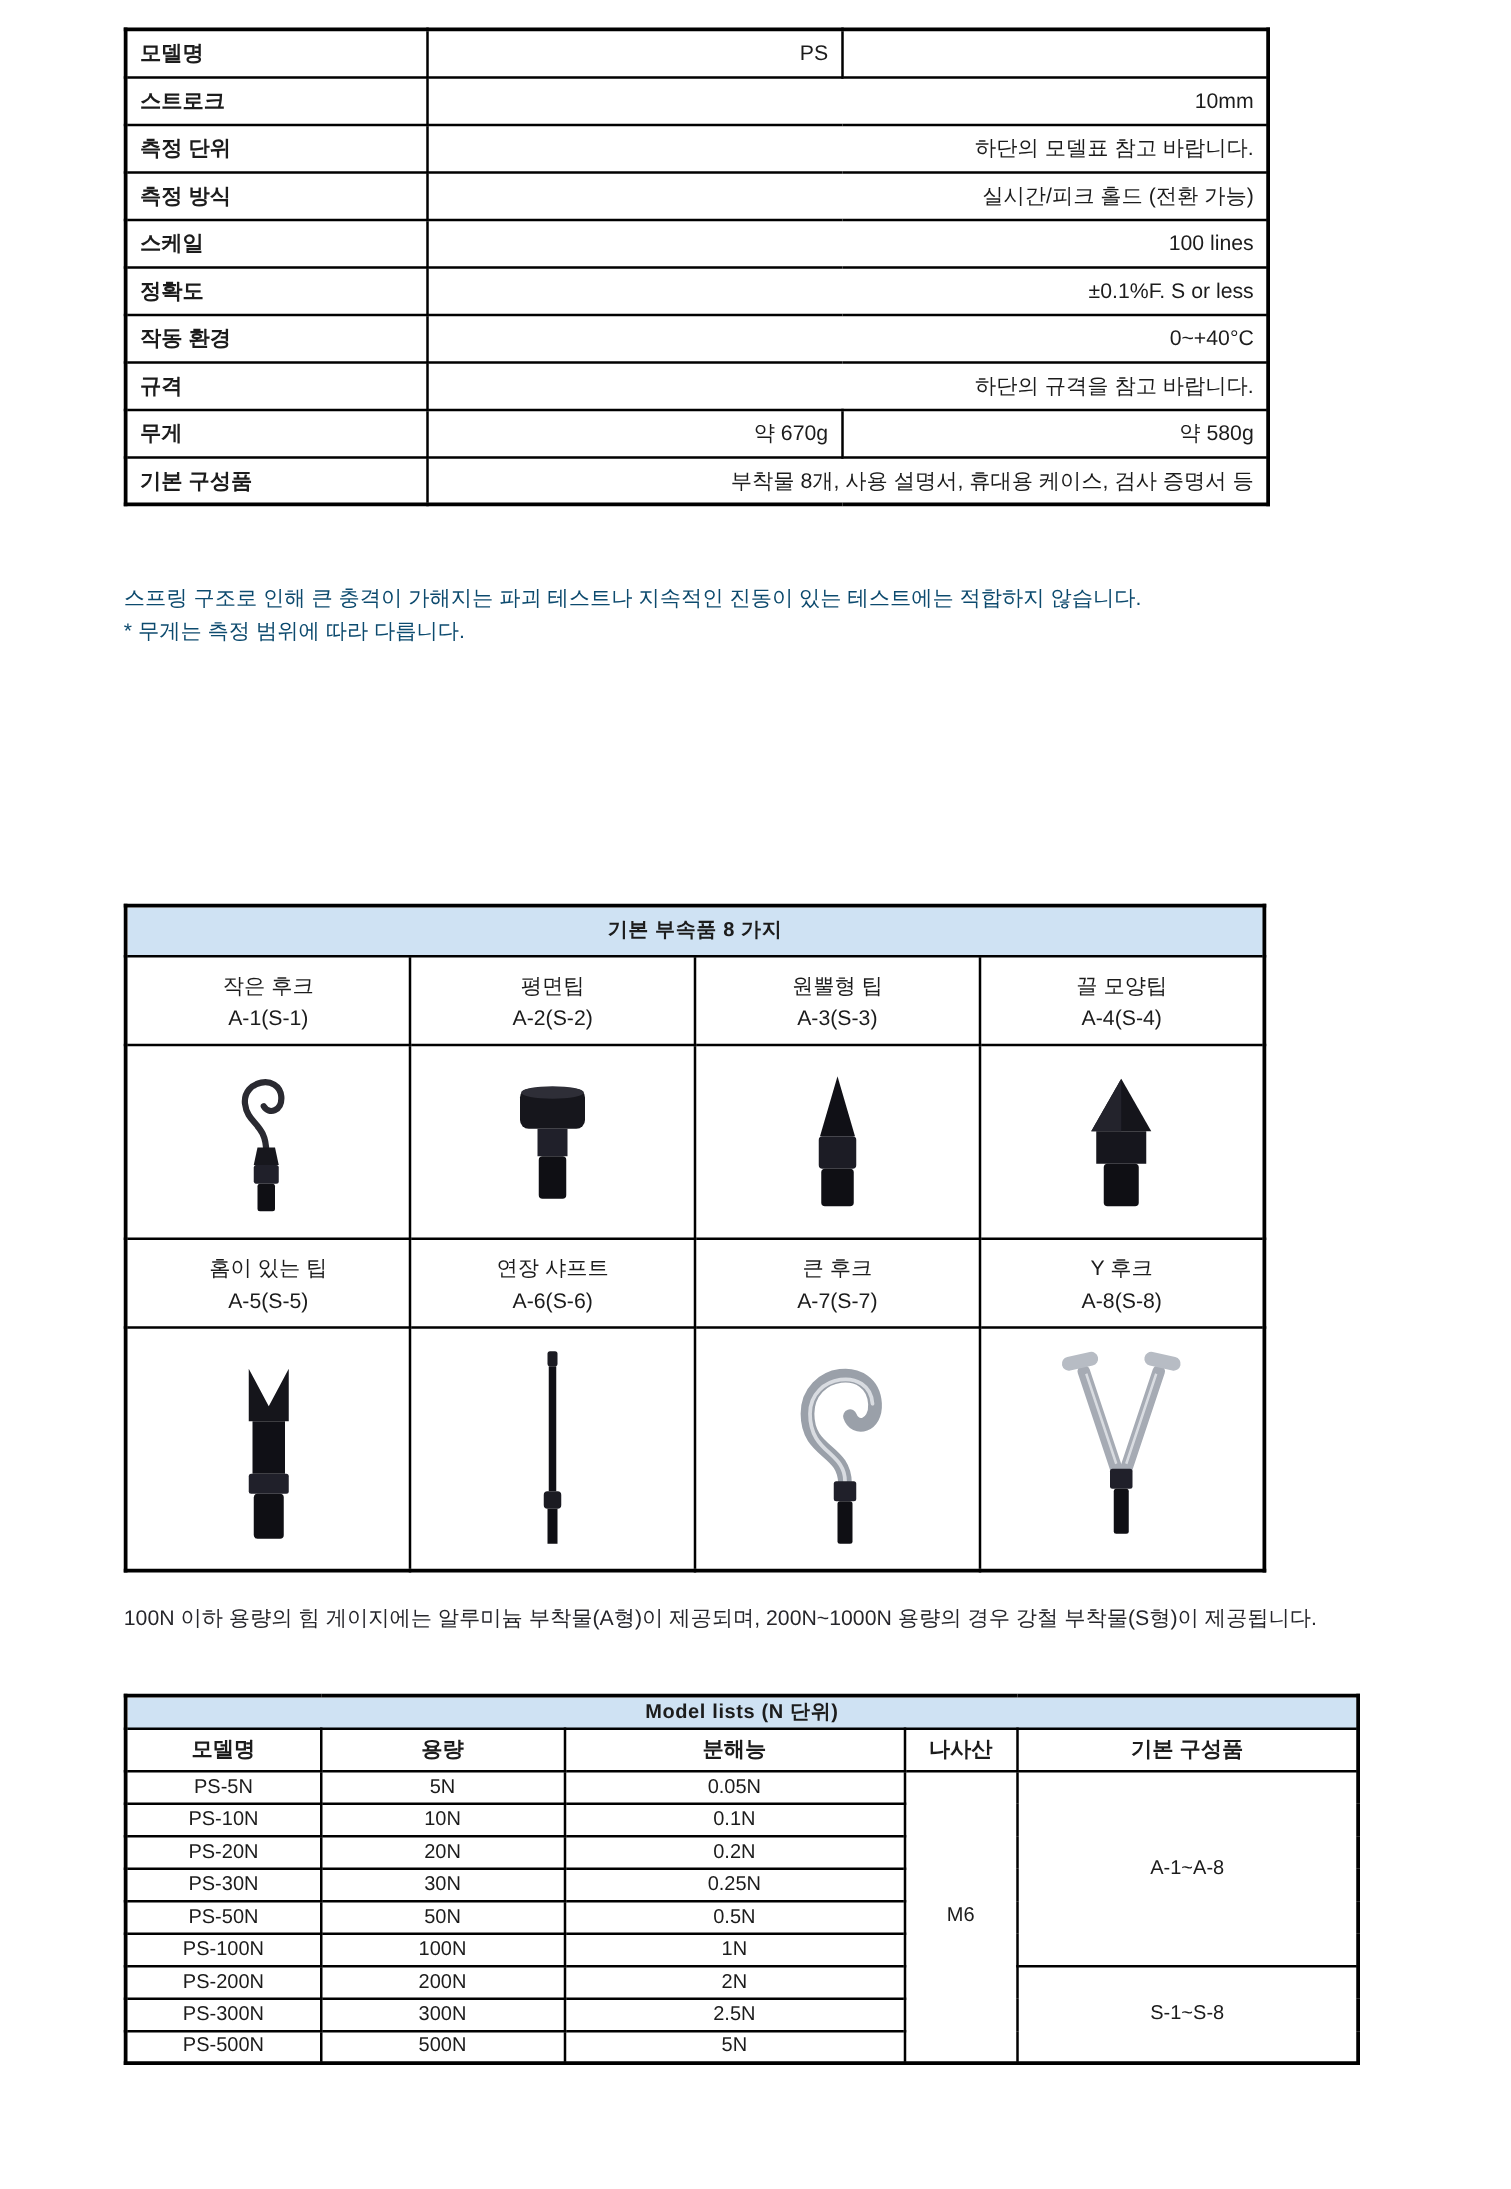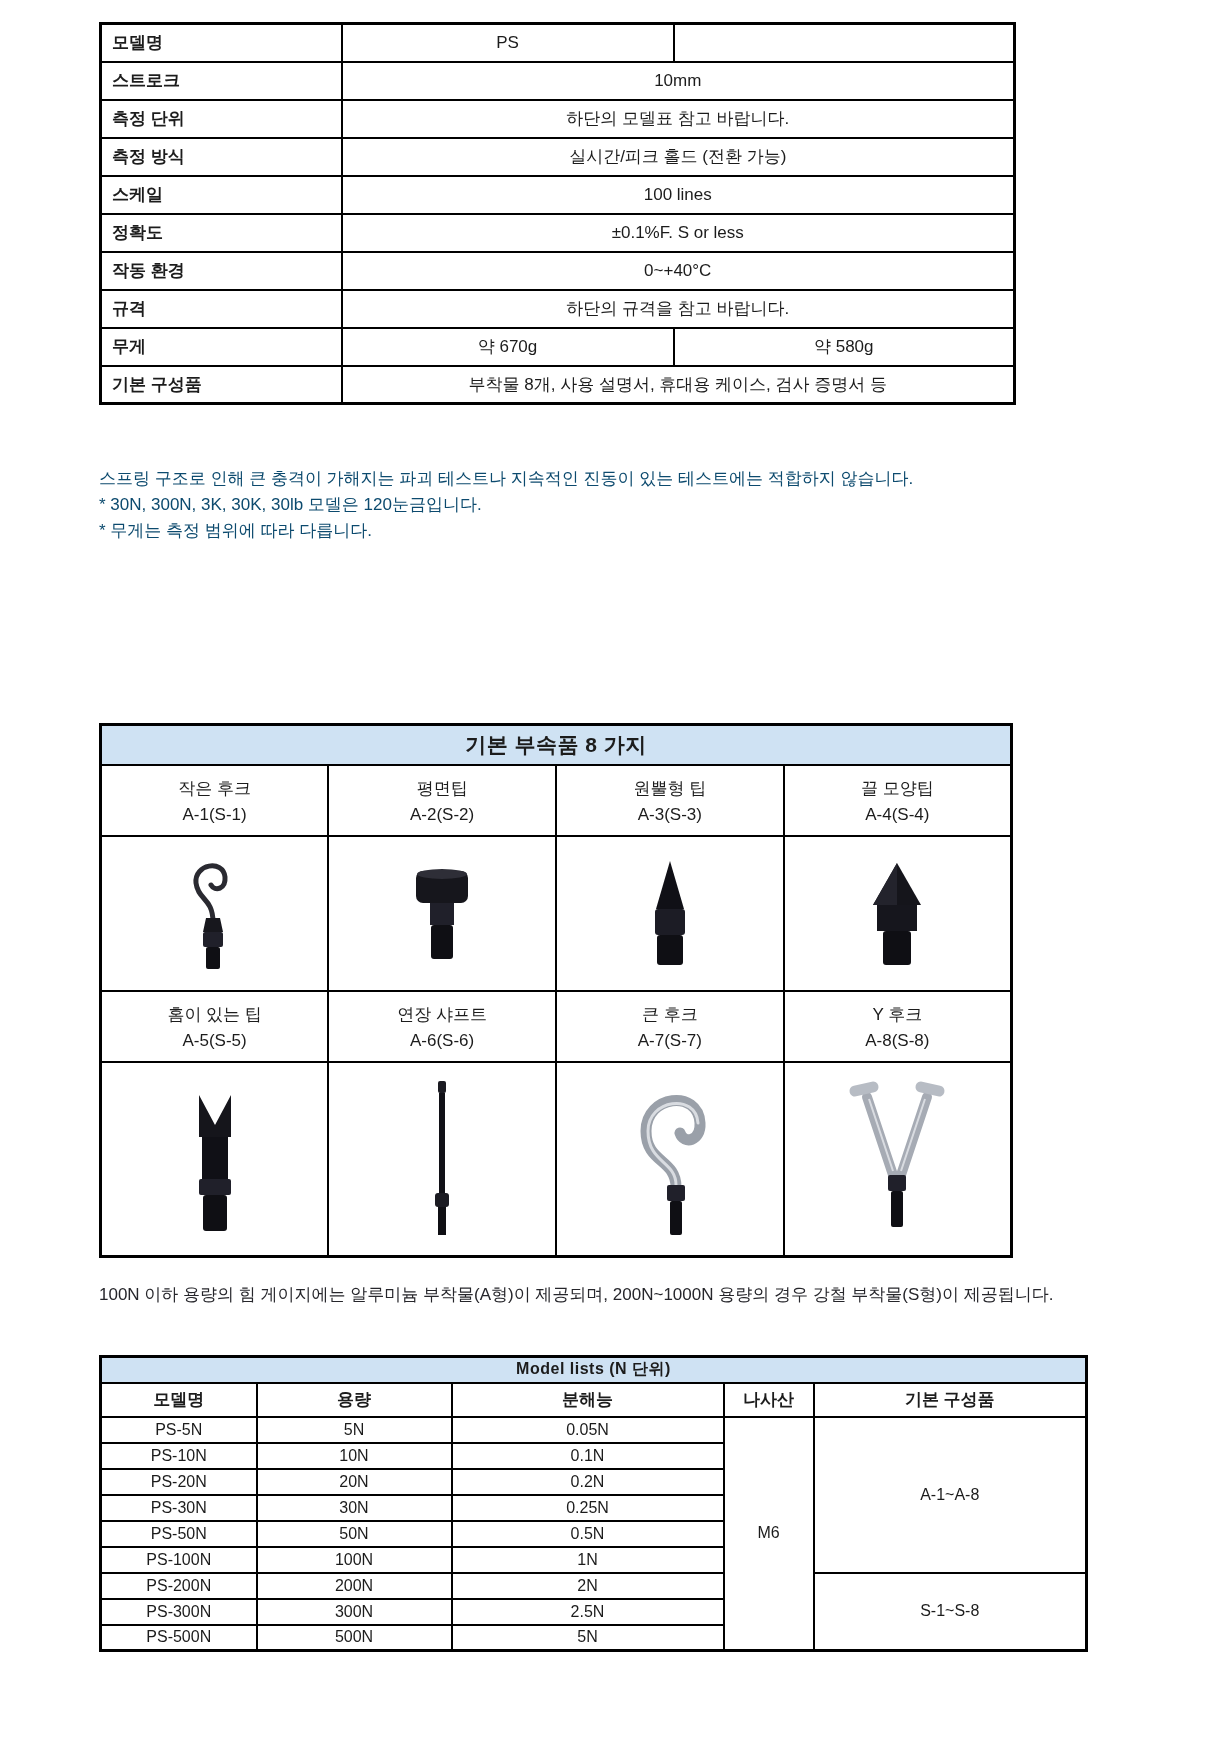--- a/index.html
+++ b/index.html
@@ -16,25 +16,25 @@
   table { border-collapse:collapse; table-layout:fixed; }
   td { border:2px solid #000; overflow:hidden; }
 
   
   .spec-table {
     position:absolute; left:99px; top:22px; width:914px;
     border:3px solid #000;
   }
   .spec-table td { height:38px; font-size:17px; padding:0 10px; }
   .title-cell {
-    background:#cfe2f3; font-weight:bold; font-size:21px;
+    background:#cfe2f3; font-weight:bold; font-size:16px;
     text-align:center; letter-spacing:0.5px;
   }
   .lbl { font-weight:bold; text-align:left; }
-  .val { text-align:center; }
+  .val { text-align:right; }
 
   
   .notes {
     position:absolute; left:99px; top:466px; width:1040px;
     font-size:17px; line-height:26px; color:#0c4a6e;
   }
 
   
   .acc-table {
     position:absolute; left:99px; top:723px; width:914px;
@@ -117,21 +117,20 @@
     </tr>
     <tr>
       <td class="lbl">기본 구성품</td>
       <td class="val" colspan="2">부착물 8개, 사용 설명서, 휴대용 케이스, 검사 증명서 등</td>
     </tr>
   </tbody>
     </table>
 
   <div class="notes">
     <div>스프링 구조로 인해 큰 충격이 가해지는 파괴 테스트나 지속적인 진동이 있는 테스트에는 적합하지 않습니다.</div>
-    <div>* 30N, 300N, 3K, 30K, 30lb 모델은 120눈금입니다.</div>
     <div>* 무게는 측정 범위에 따라 다릅니다.</div>
   </div>
 
   <table class="acc-table">
     <colgroup>
         <col style="width:25%">
         <col style="width:25%">
         <col style="width:25%">
         <col style="width:25%">
       </colgroup>

